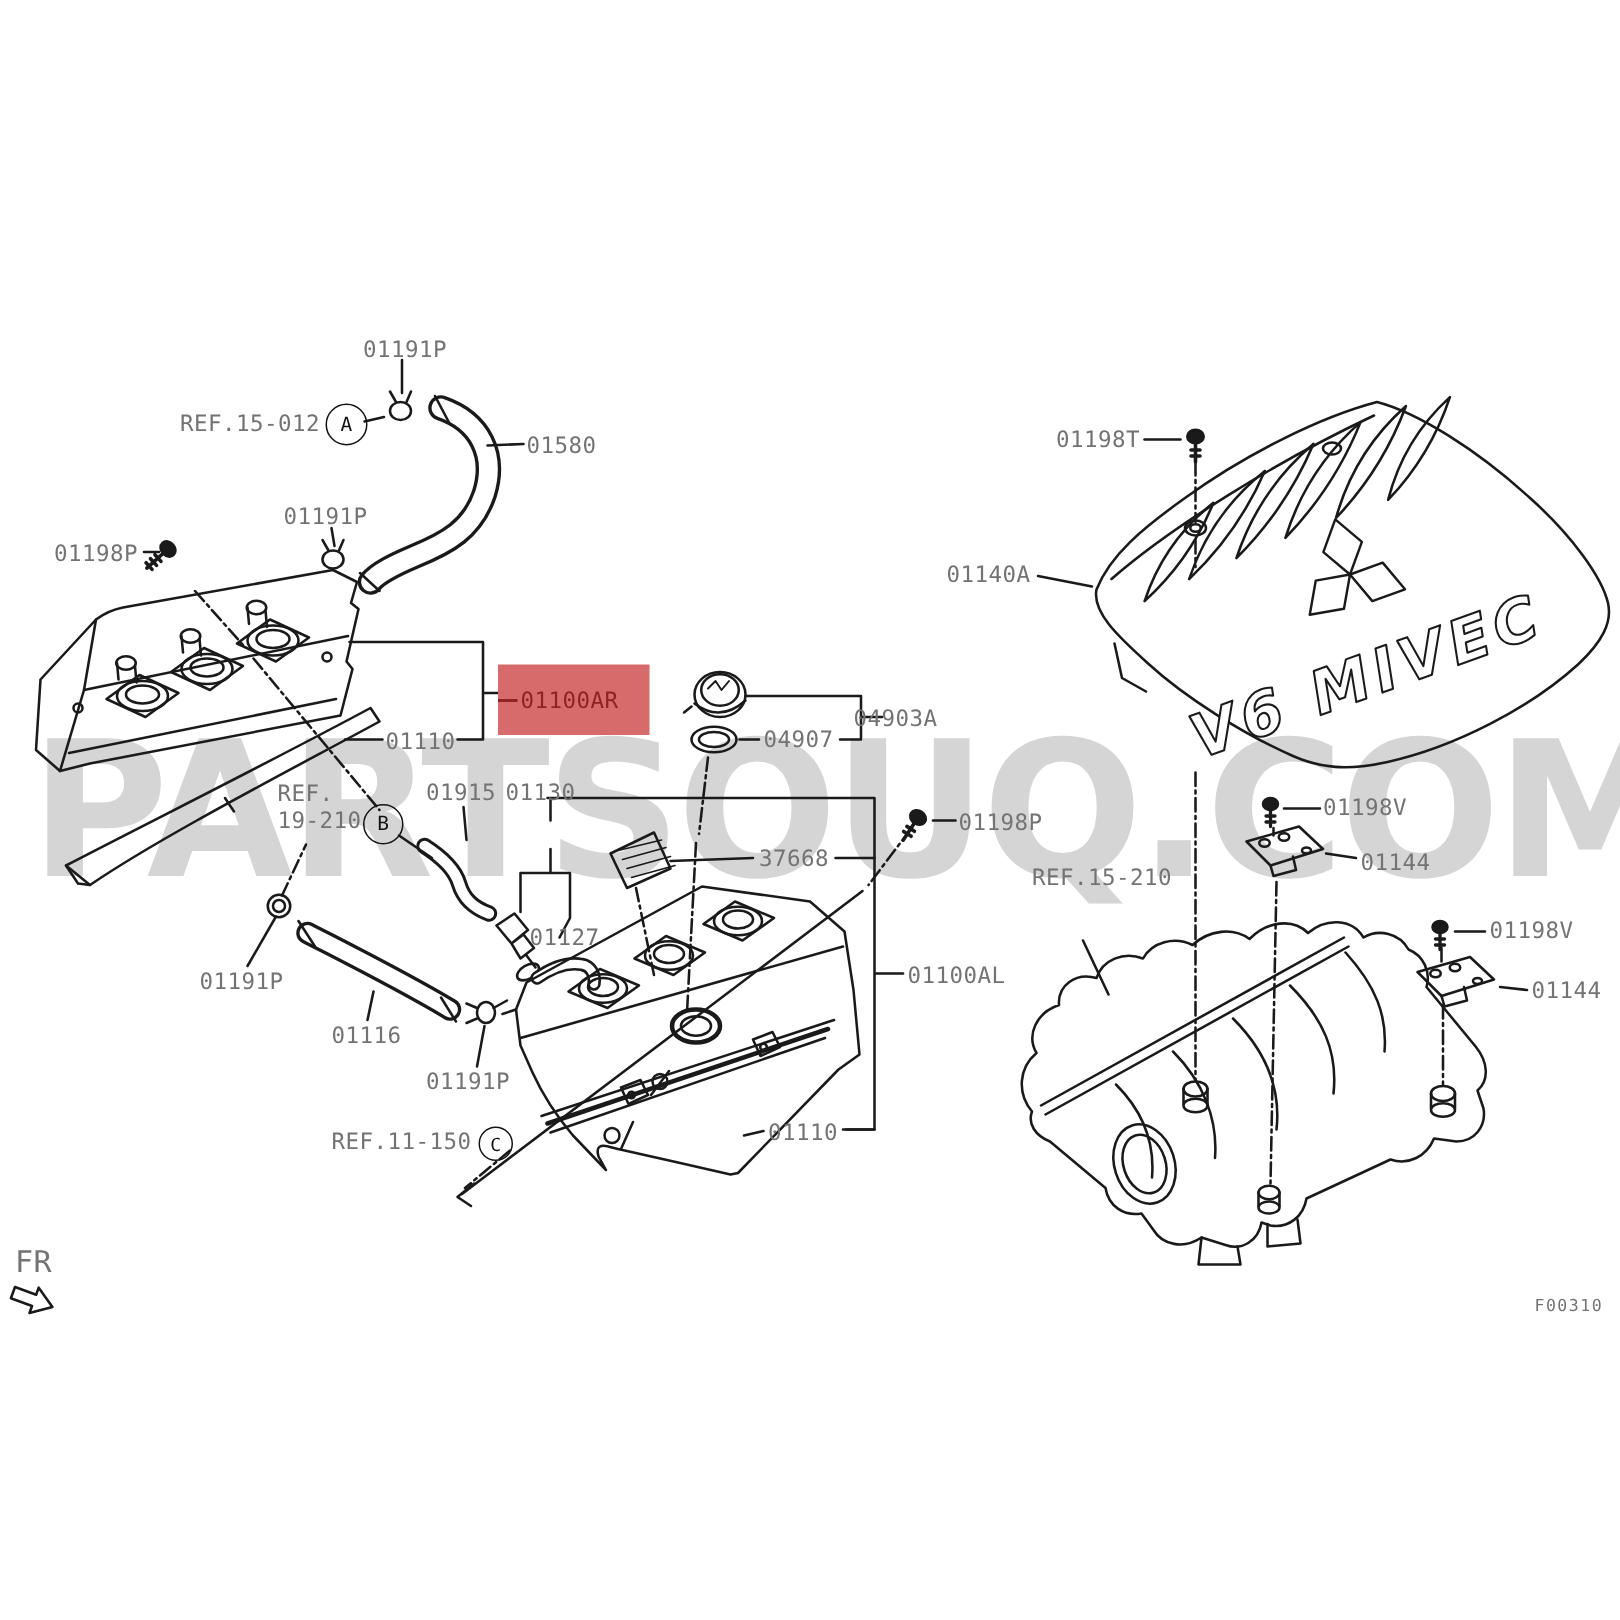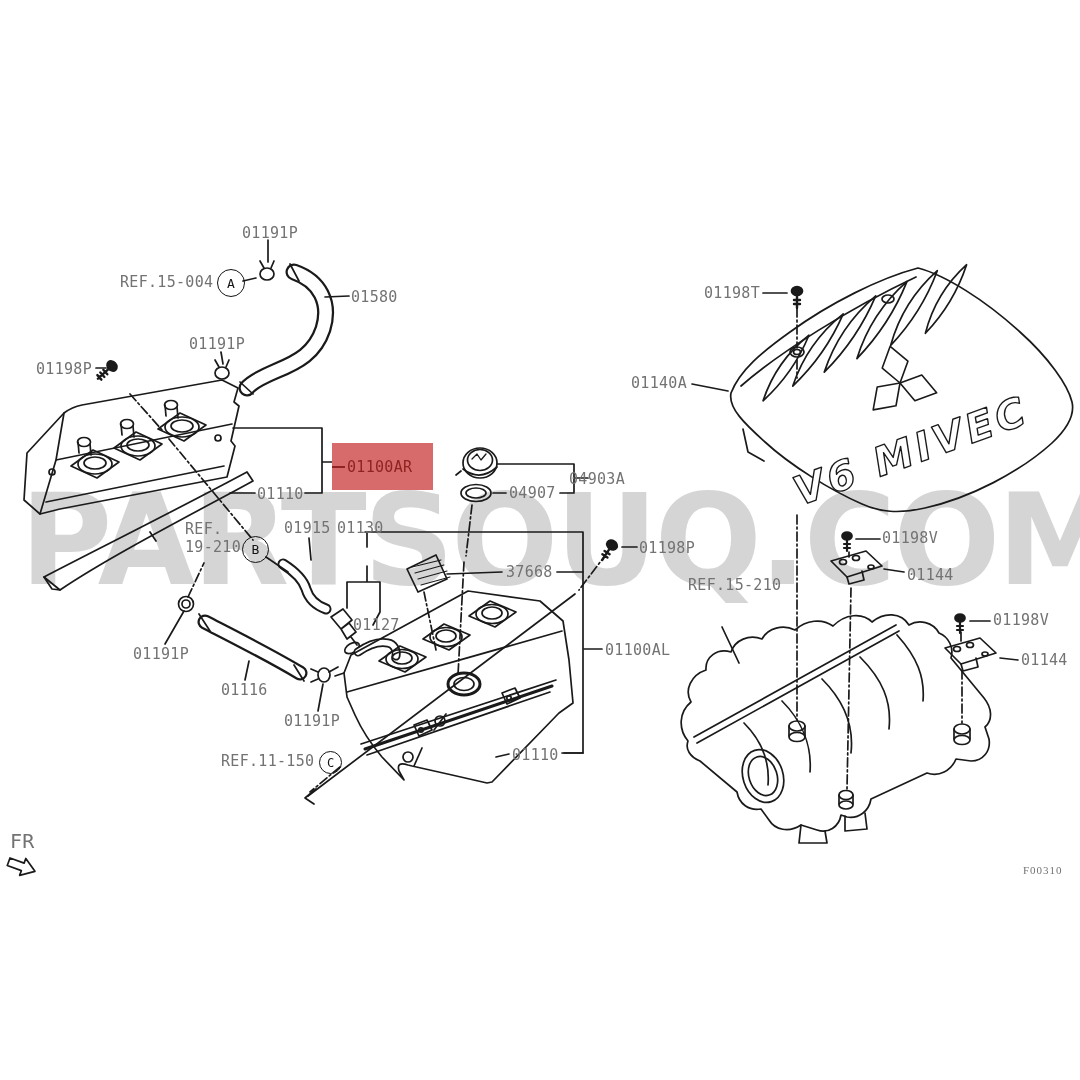--- a/index.html
+++ b/index.html
@@ -4,21 +4,21 @@
 <style>
   html,body{margin:0;padding:0;background:#fff;}
   #stage{position:relative;width:1080px;height:1080px;background:#ffffff;overflow:hidden;
          font-family:"DejaVu Sans Mono",monospace;}
   #watermark{position:absolute;left:20px;top:478px;font-family:"DejaVu Sans",sans-serif;
              font-weight:bold;font-size:126px;line-height:1;letter-spacing:-3px;
              color:#d5d5d5;white-space:nowrap;z-index:0;}
   #art{position:absolute;left:0;top:0;z-index:1;}
   .lbl{position:absolute;font:15px/1.2 "DejaVu Sans Mono",monospace;letter-spacing:.3px;
        color:#737373;white-space:pre;z-index:2;}
-  .sm{font-size:11px;letter-spacing:1px;font-family:Liberation Serif, serif;}
+  .sm{font-size:11px;letter-spacing:1px;}
   .callout{position:absolute;border:1.7px solid #141414;border-radius:50%;
            display:flex;align-items:center;justify-content:center;
            font:13px "DejaVu Sans Mono",monospace;color:#141414;z-index:2;background:transparent;}
   #hl{position:absolute;left:332px;top:443px;width:101px;height:47px;display:flex;
       align-items:center;z-index:2;}
   #hl .dash{width:13px;height:2px;margin-right:2px;}
   #hl .txt{font:15px "DejaVu Sans Mono",monospace;letter-spacing:.3px;}
 </style>
 </head>
 <body>
@@ -286,21 +286,21 @@
         </g>
       </g>
 
       <g transform="translate(10,858) rotate(20)">
         <path d="M0,0 L15,0 L15,-5 L28,4 L15,13 L15,8 L0,8 Z"></path>
       </g>
     </g>
   </svg>
 
   <div class="lbl" style="left:242px;top:224px">01191P</div>
-  <div class="lbl" style="left:120px;top:273px">REF.15-004</div>
+  <div class="lbl" style="left:120px;top:273px">REF.15-012</div>
   <div class="callout" style="left:217px;top:269px;width:26px;height:26px">A</div>
   <div class="lbl" style="left:351px;top:288px">01580</div>
   <div class="lbl" style="left:189px;top:335px">01191P</div>
   <div class="lbl" style="left:36px;top:360px">01198P</div>
 
   <div id="hl" style="background: rgb(215, 106, 106);">
     <span class="dash" style="background: rgb(143, 34, 34);"></span>
     <span class="txt" style="color: rgb(143, 34, 34);">01100AR</span>
   </div>
 

